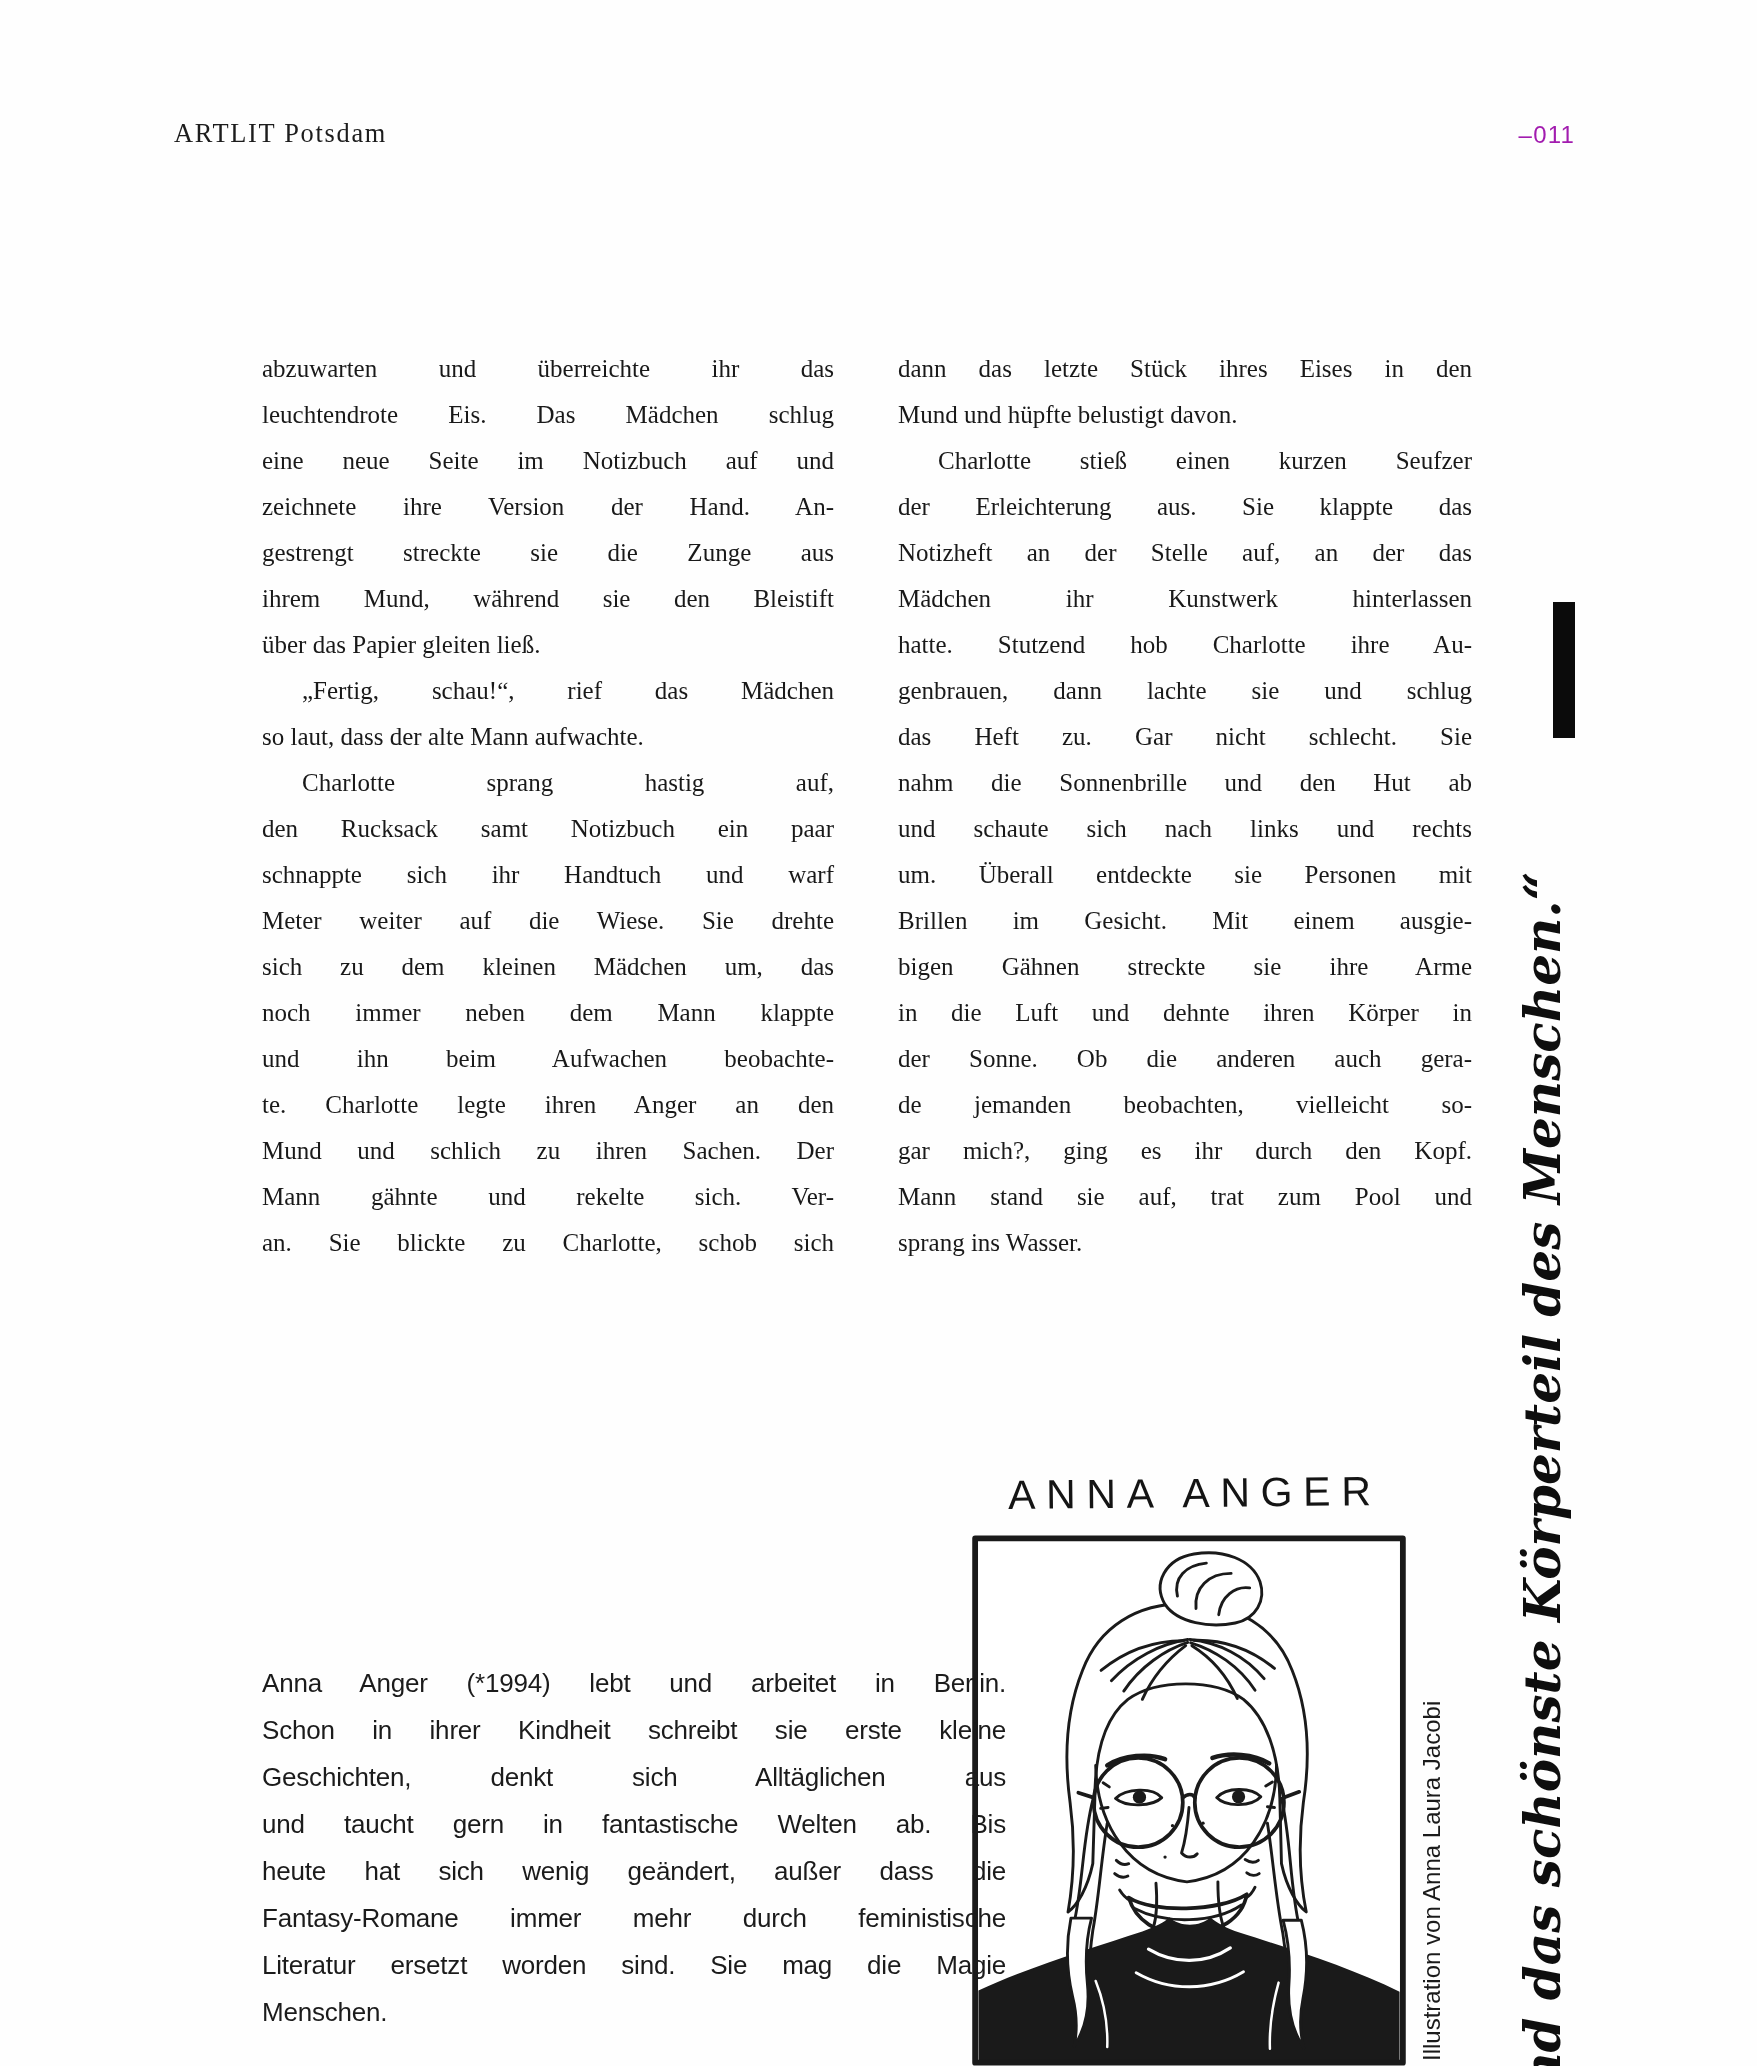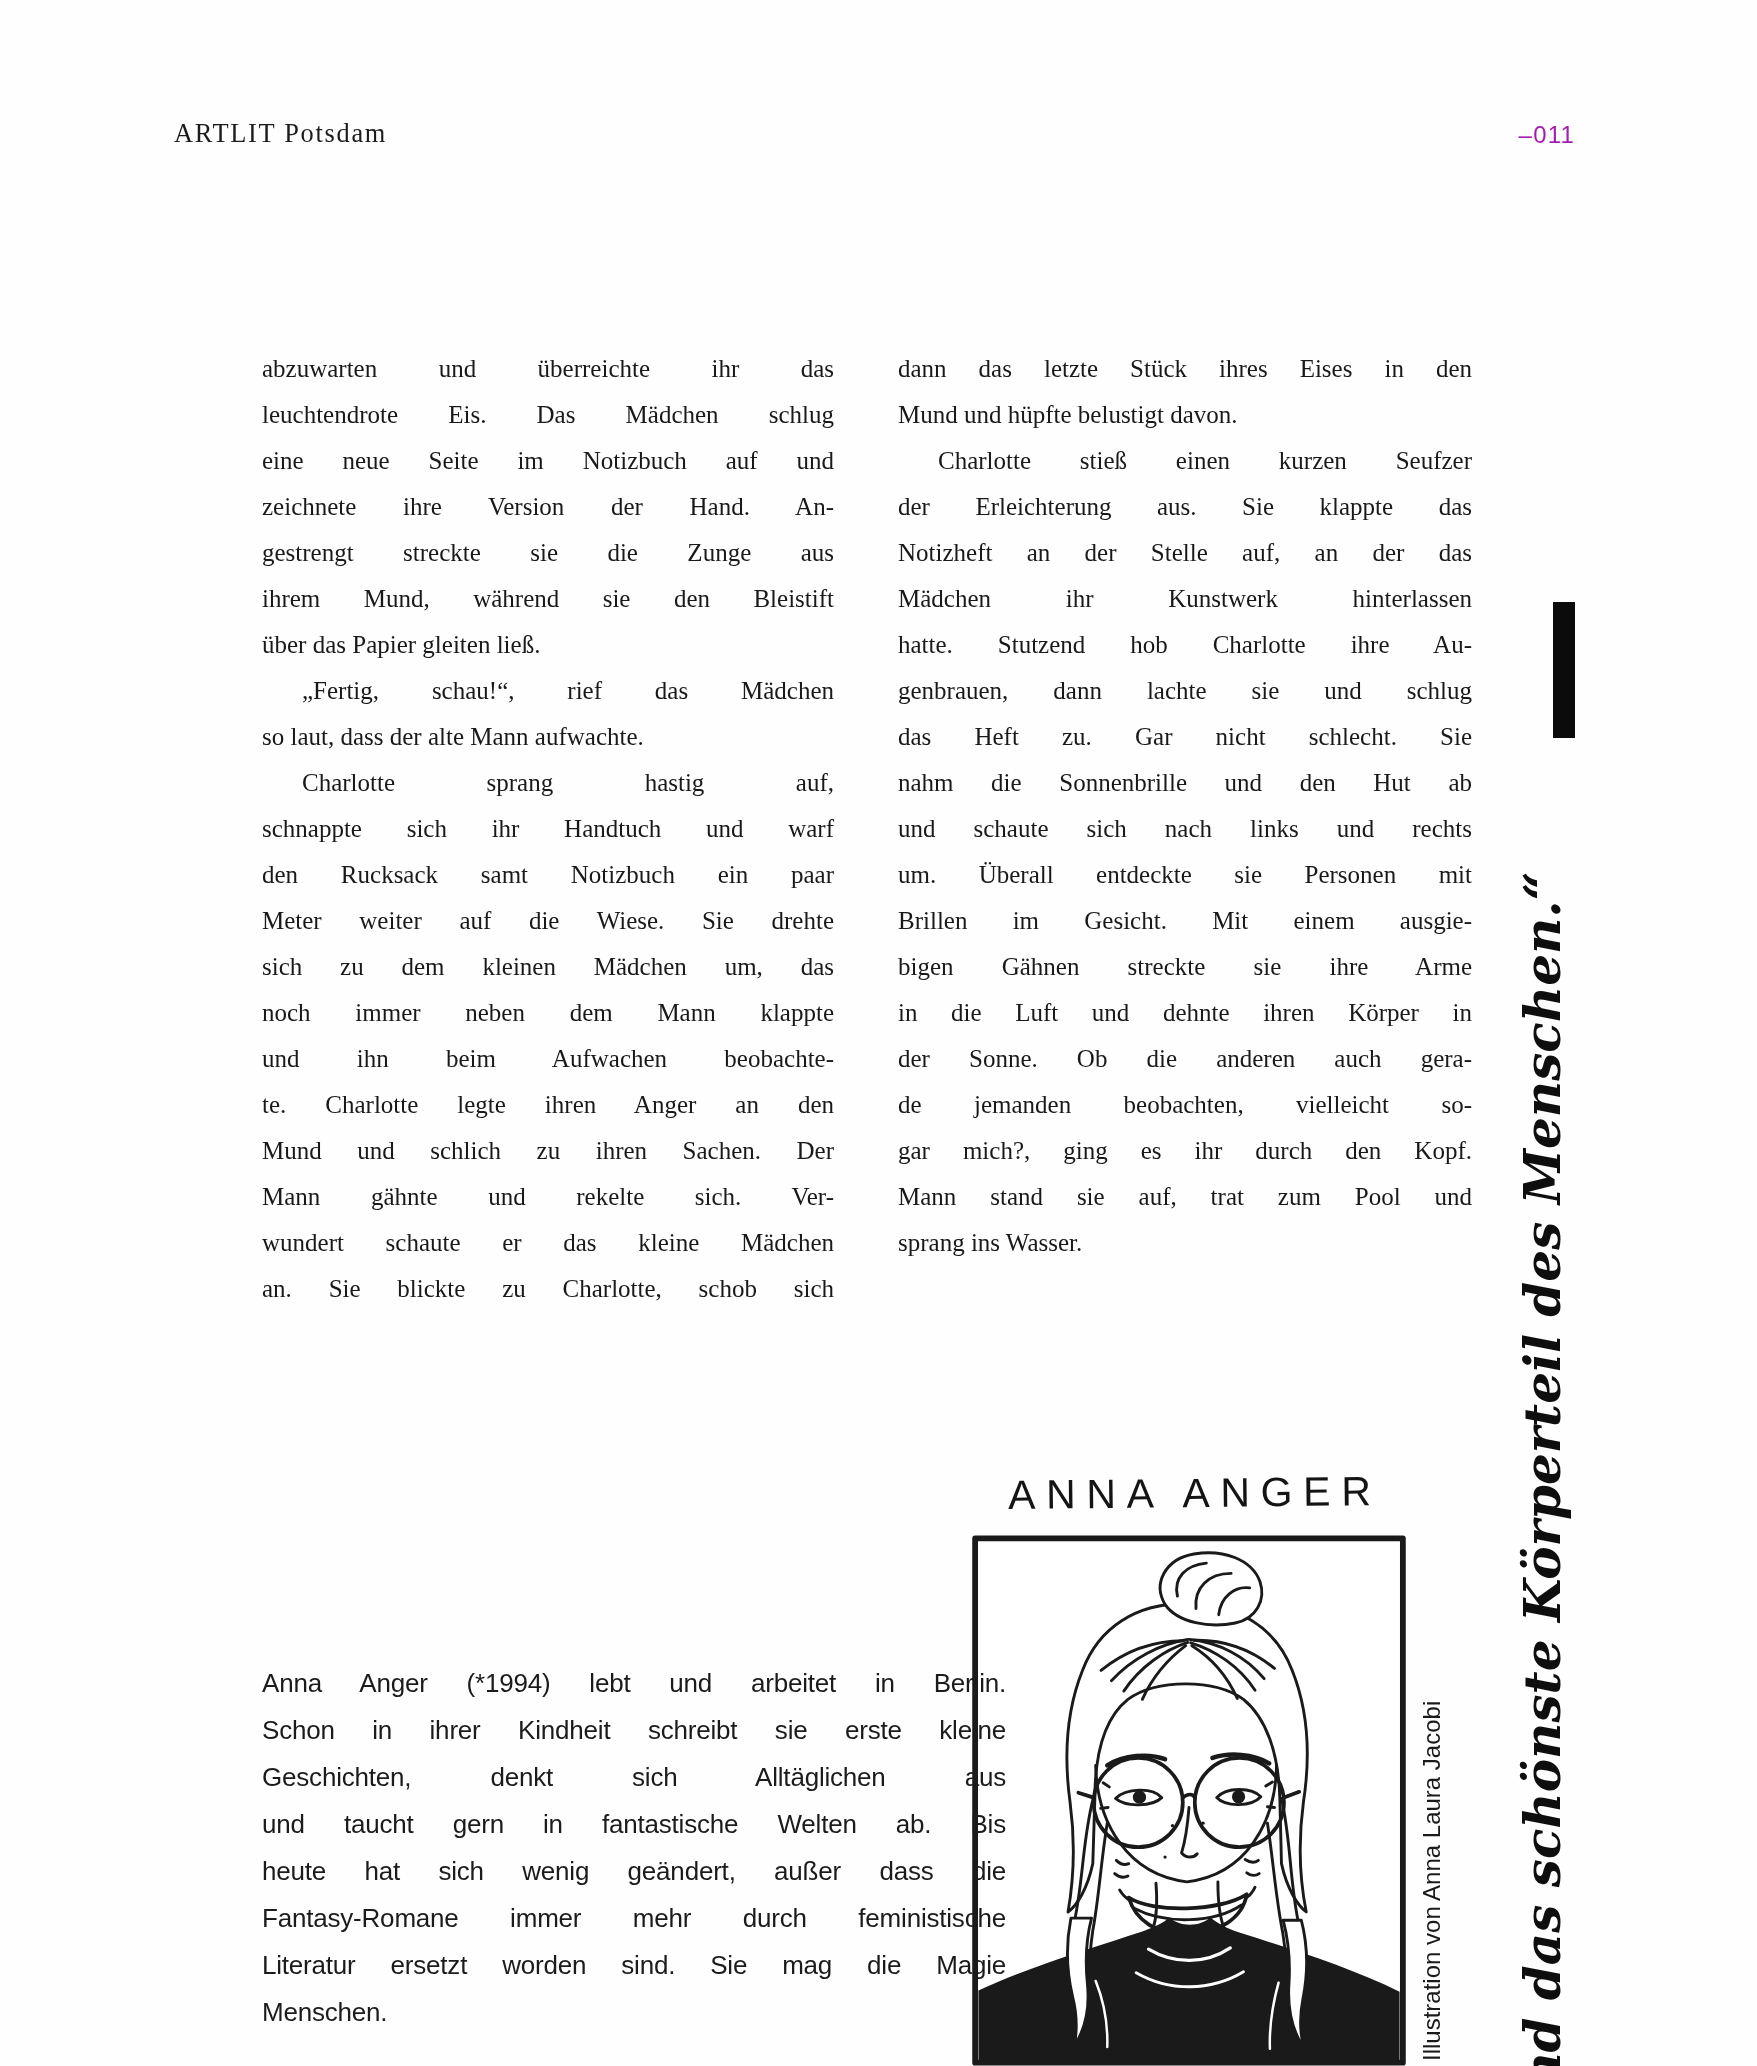--- a/index.html
+++ b/index.html
@@ -42,30 +42,29 @@
     <div class="tline">abzuwarten und überreichte ihr das</div>
     <div class="tline">leuchtendrote Eis. Das Mädchen schlug</div>
     <div class="tline">eine neue Seite im Notizbuch auf und</div>
     <div class="tline">zeichnete ihre Version der Hand. An-</div>
     <div class="tline">gestrengt streckte sie die Zunge aus</div>
     <div class="tline">ihrem Mund, während sie den Bleistift</div>
     <div class="tline pend">über das Papier gleiten ließ.</div>
     <div class="tline indent">„Fertig, schau!“, rief das Mädchen</div>
     <div class="tline pend">so laut, dass der alte Mann aufwachte.</div>
     <div class="tline indent">Charlotte sprang hastig auf,</div>
+    <div class="tline">den Rucksack samt Notizbuch ein paar</div>
     <div class="tline">schnappte sich ihr Handtuch und warf</div>
-    <div class="tline">den Rucksack samt Notizbuch ein paar</div>
     <div class="tline">Meter weiter auf die Wiese. Sie drehte</div>
     <div class="tline">sich zu dem kleinen Mädchen um, das</div>
     <div class="tline">noch immer neben dem Mann klappte</div>
     <div class="tline">und ihn beim Aufwachen beobachte-</div>
     <div class="tline">te. Charlotte legte ihren Anger an den</div>
     <div class="tline">Mund und schlich zu ihren Sachen. Der</div>
     <div class="tline">Mann gähnte und rekelte sich. Ver-</div>
-    <div class="tline">wundert schaute er das kleine Mädchen</div>
     <div class="tline">an. Sie blickte zu Charlotte, schob sich</div>
   </div>
 <div class="abs col" style="left:850px;top:346px;width:574px;">
     <div class="tline">dann das letzte Stück ihres Eises in den</div>
     <div class="tline pend">Mund und hüpfte belustigt davon.</div>
     <div class="tline indent">Charlotte stieß einen kurzen Seufzer</div>
     <div class="tline">der Erleichterung aus. Sie klappte das</div>
     <div class="tline">Notizheft an der Stelle auf, an der das</div>
     <div class="tline">Mädchen ihr Kunstwerk hinterlassen</div>
     <div class="tline">hatte. Stutzend hob Charlotte ihre Au-</div>

